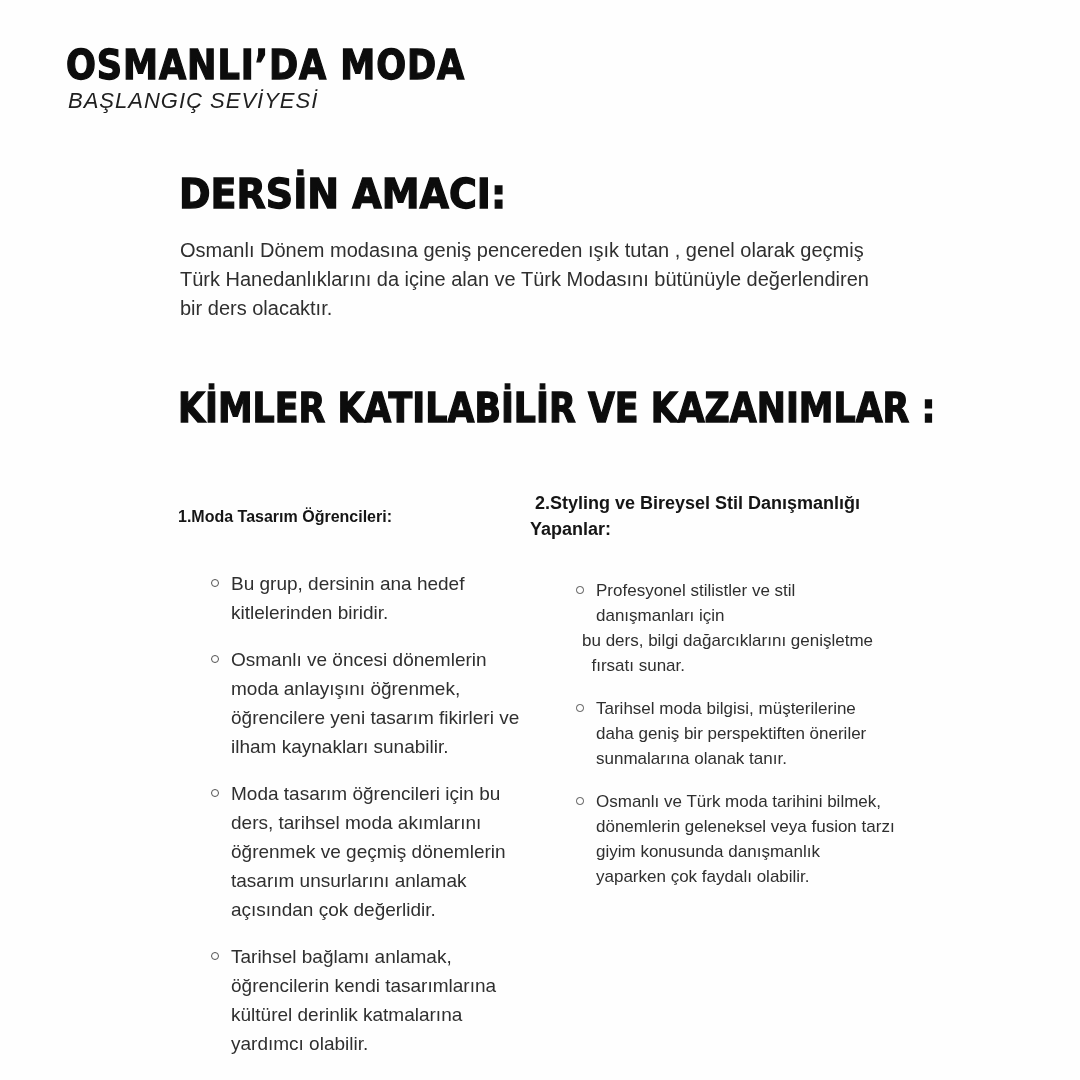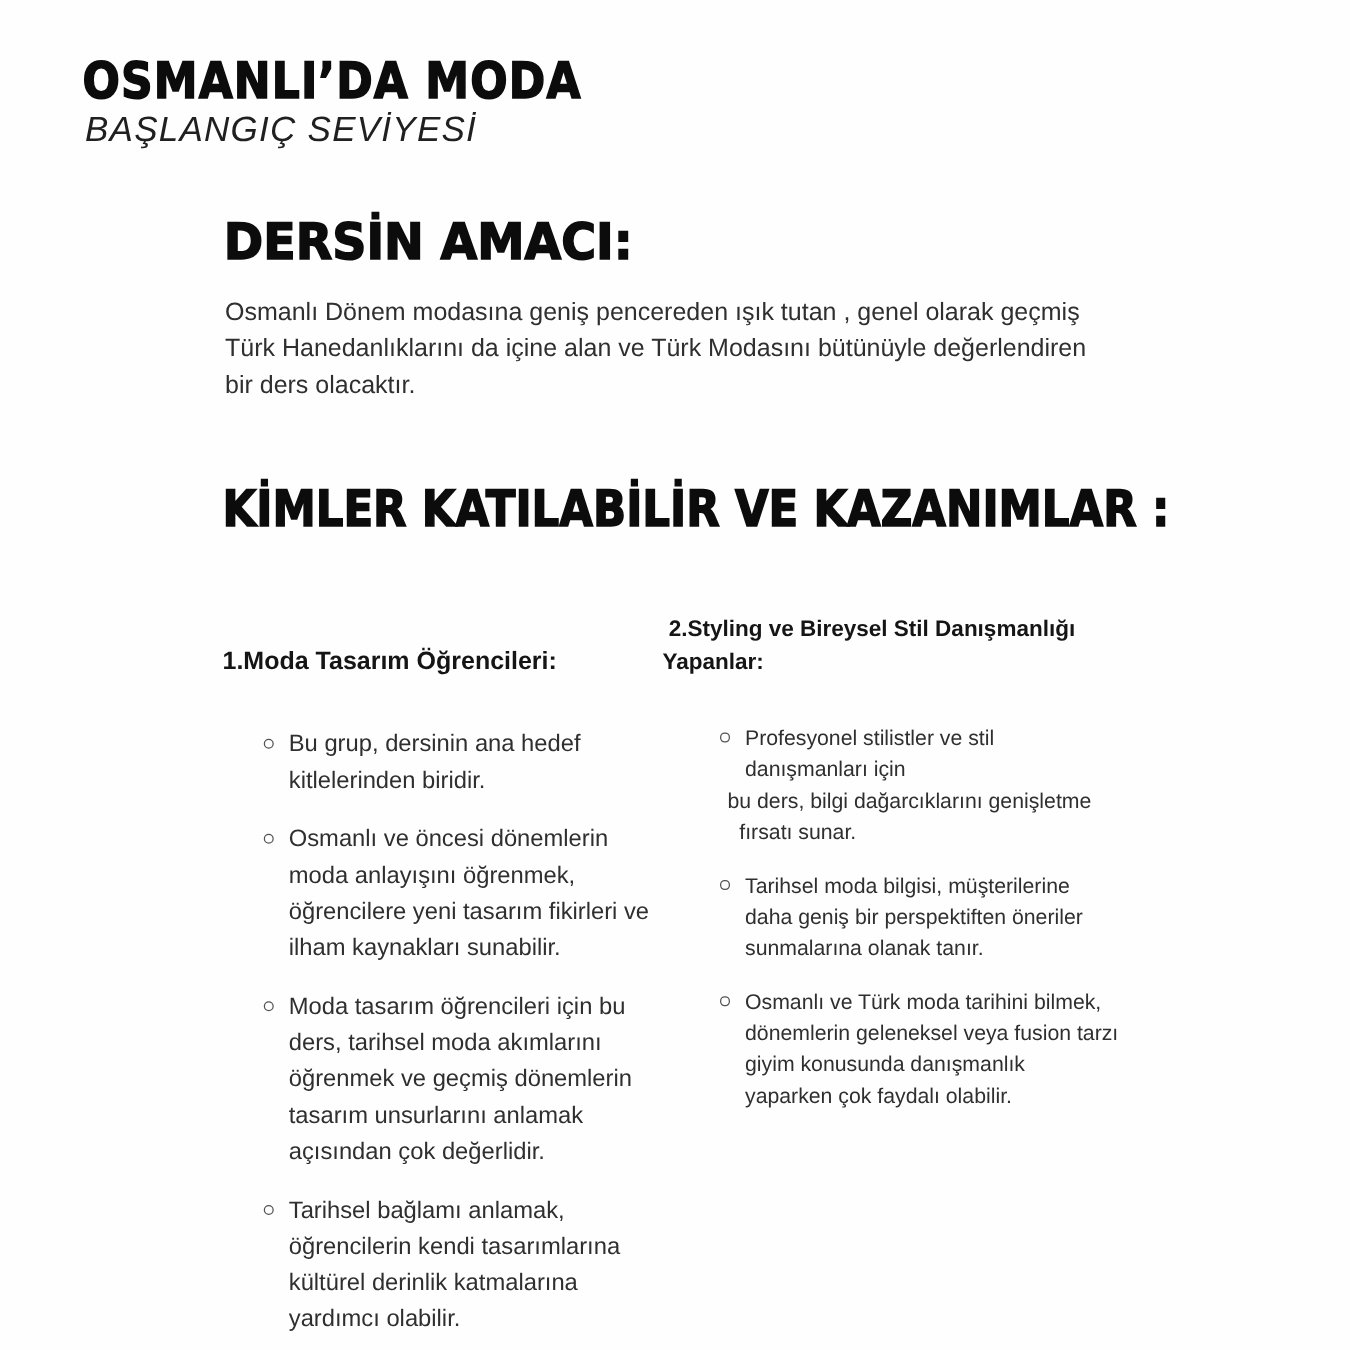--- a/index.html
+++ b/index.html
@@ -8,34 +8,34 @@
     font-family:"Liberation Sans",sans-serif;color:#2f2f2f;overflow:hidden;padding-left:30px;
   }
   
   .display{
     font-family:"DejaVu Sans",sans-serif;font-weight:bold;color:#0c0c0c;
     -webkit-text-stroke:1.3px #0c0c0c;line-height:1;white-space:nowrap;
     transform-origin:left top;display:inline-block;
   }
   .title{position:absolute;left:66px;top:45px;font-size:40px;letter-spacing:1px;transform:scaleX(0.88);}
   .subtitle{
-    position:absolute;left:68px;top:88px;font-size:28px;font-style:italic;
+    position:absolute;left:68px;top:88px;font-size:22px;font-style:italic;
     letter-spacing:1px;color:#202020;white-space:nowrap;
   }
   .h-amac{position:absolute;left:179px;top:174px;font-size:40px;transform:scaleX(0.95);}
   .h-kimler{position:absolute;left:178px;top:388px;font-size:40px;transform:scaleX(0.87);}
   .paragraph{
     position:absolute;left:180px;top:236px;width:760px;
     font-size:20px;line-height:29px;white-space:pre-line;color:#2f2f2f;
   }
   .col{position:absolute;white-space:pre-line;}
   .col-left{left:178px;top:481px;width:400px;}
   .col-right{left:530px;top:472px;width:420px;}
   .group-title{font-weight:bold;color:#151515;}
-  .col-left .group-title{font-size:20px;line-height:28px;margin:16px 0 2px 0;}
+  .col-left .group-title{font-size:16px;line-height:28px;margin:4px 0 2px 0;}
   .col-right .group-title{font-size:18px;line-height:26px;margin:0;}
   ul{list-style:none;margin:0;padding:0;}
   li{position:relative;}
   .col-left li{padding-left:53px;font-size:19px;line-height:29px;}
   .col-right li{padding-left:66px;font-size:17px;line-height:25px;}
   li::before{content:"";position:absolute;border:1.5px solid #525252;border-radius:50%;background:transparent;}
   .col-left li::before{left:33px;top:10px;width:6px;height:6px;}
   .col-right li::before{left:46px;top:8px;width:5.5px;height:5.5px;}
   .continuation{position:relative;left:-14px;}
 </style>

